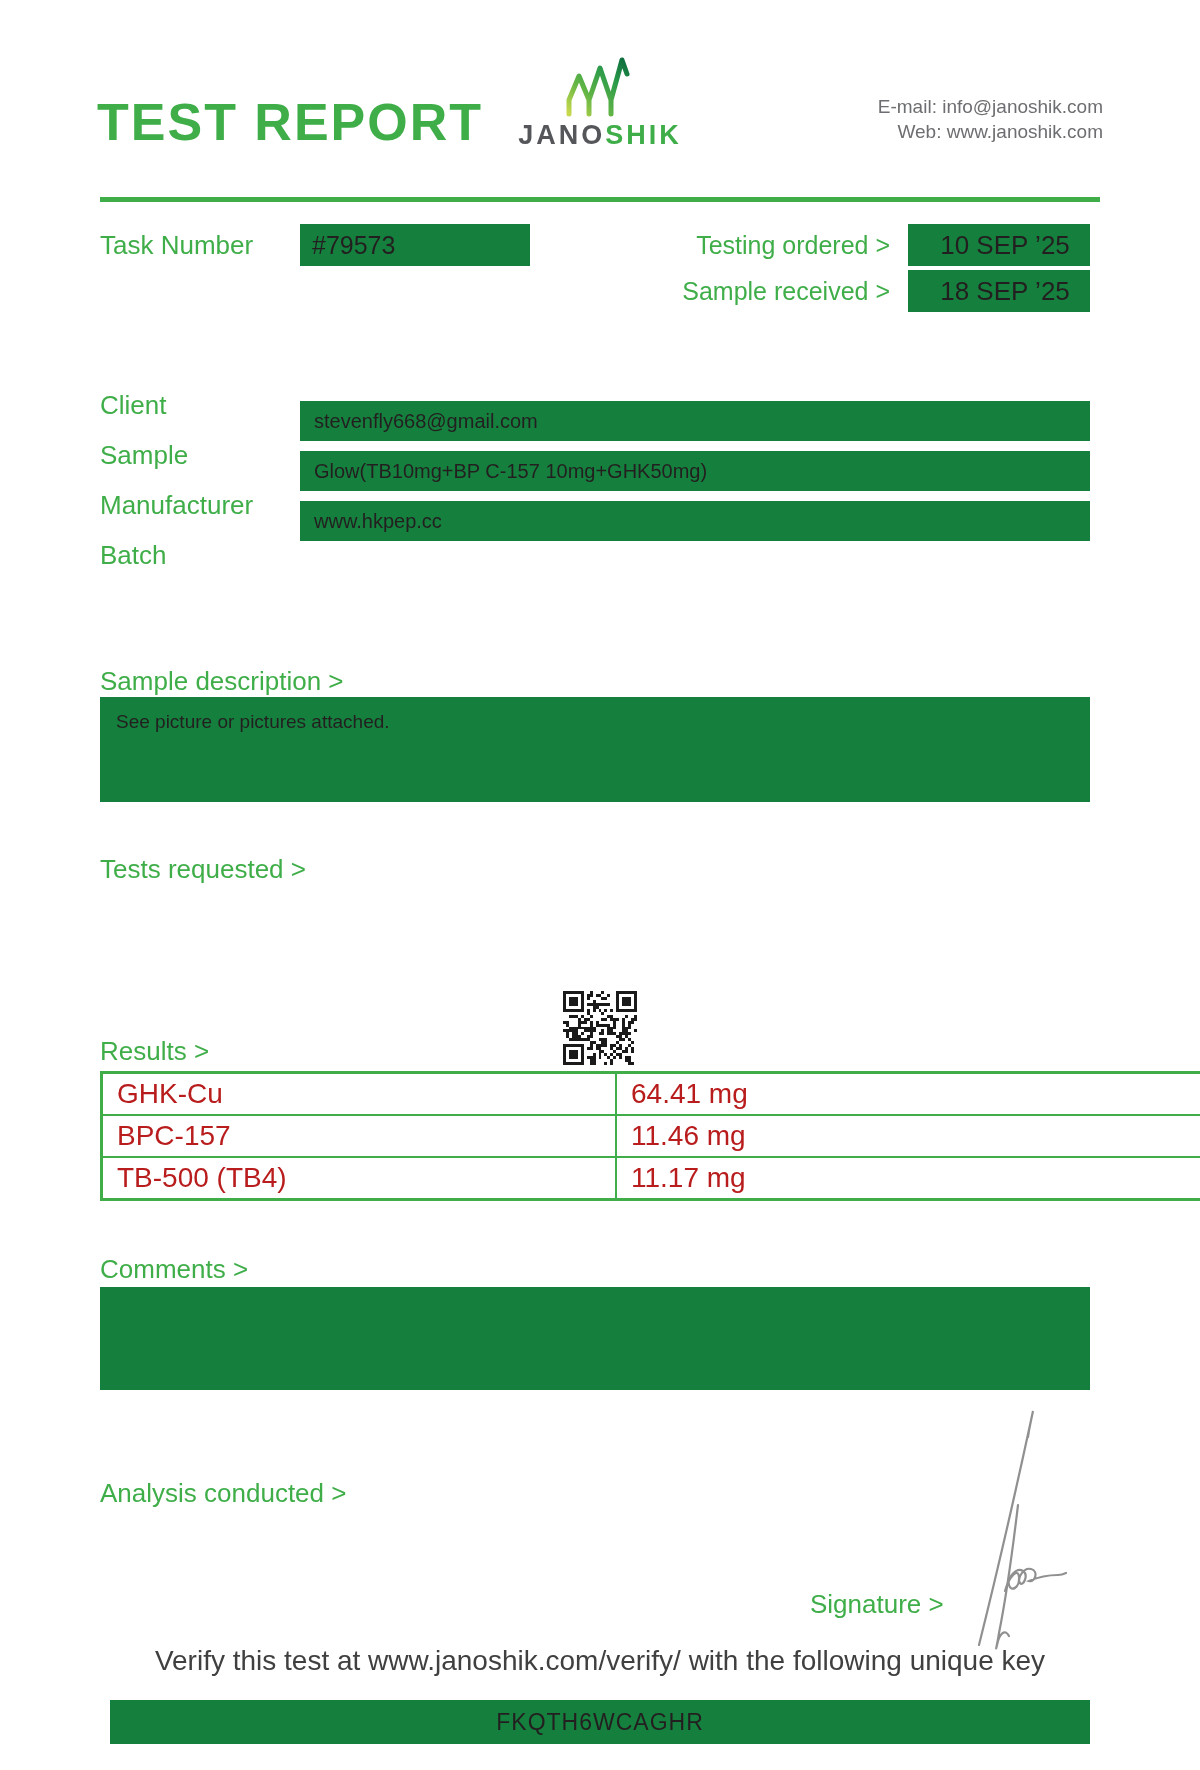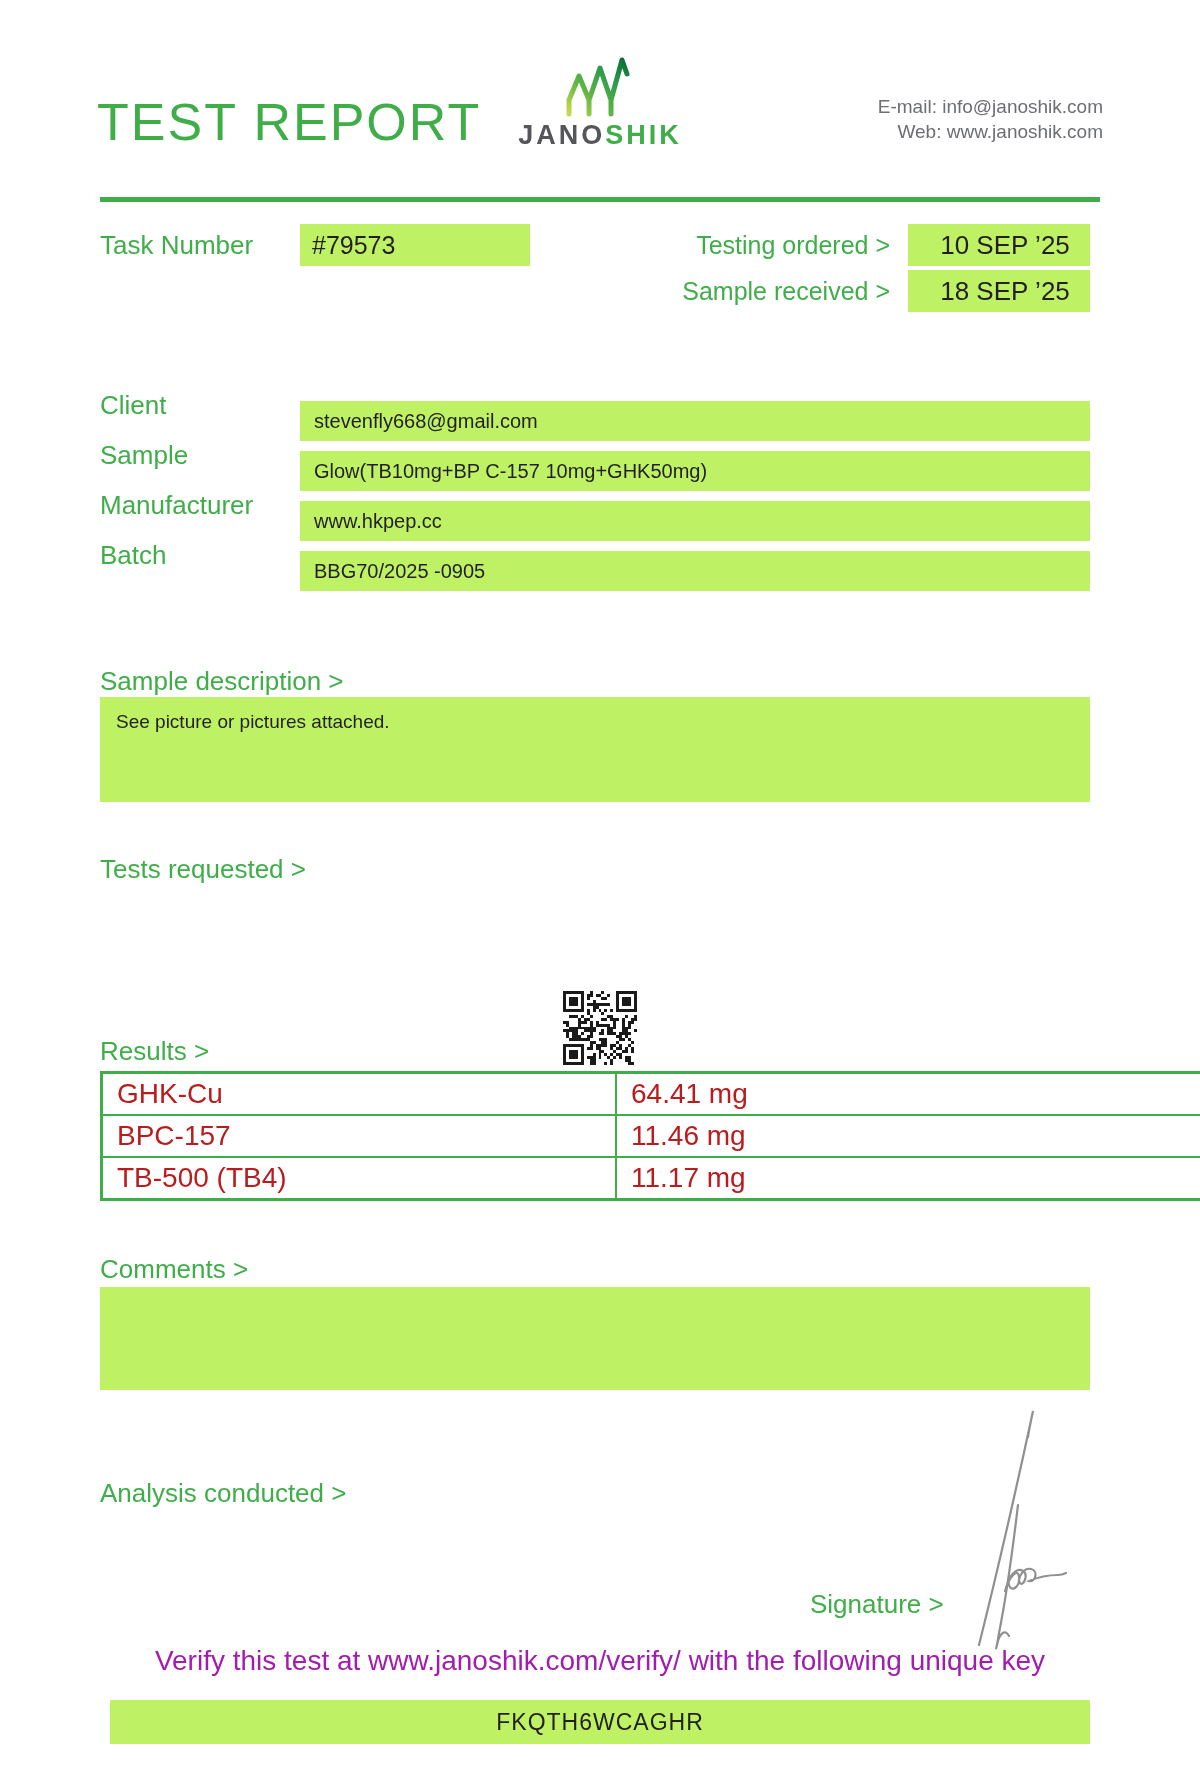--- a/index.html
+++ b/index.html
@@ -3,35 +3,35 @@
 <meta charset="utf-8">
 <style>
   html,body{margin:0;padding:0;background:#ffffff;}
   .page{
     position:relative;width:1200px;height:1770px;background:#ffffff;
     font-family:"Liberation Sans", sans-serif;color:#231f20;overflow:hidden;
   }
   
   .report-title{
     position:absolute;left:97px;top:92px;font-size:52px;letter-spacing:2px;
-    color:#3fae49;font-weight:400;white-space:nowrap;
+    color:#3fae49;font-weight:700;white-space:nowrap;
   }
   .logo{position:absolute;left:512px;top:52px;width:176px;text-align:center;}
   .logo-icon{display:block;margin:0 auto;}
   .logo-text{font-size:27px;font-weight:bold;letter-spacing:3px;margin-top:2px;white-space:nowrap;}
   .logo-text .jano{color:#55565a;}
   .logo-text .shik{color:#3fae49;}
   .contact{
     position:absolute;right:97px;top:94px;text-align:right;
     font-size:19px;line-height:25px;color:#6d6e71;
   }
   .rule{position:absolute;left:100px;top:197px;width:1000px;height:5px;background:#3fae49;}
   
   .green-label{color:#3fae49;font-size:26px;white-space:nowrap;}
-  .gbox{background:#bef264;}
+  .gbox{background:#15803d;}
   
   .task-label{position:absolute;left:100px;top:230px;}
   .task-box{position:absolute;left:300px;top:224px;width:230px;height:42px;
     font-size:25px;line-height:42px;padding-left:12px;box-sizing:border-box;}
   .date-row{position:absolute;height:42px;line-height:42px;}
   .date-row .lbl{position:absolute;right:200px;font-size:25px;}
   .date-row .val{position:absolute;right:0;width:182px;height:42px;box-sizing:border-box;
     font-size:26px;line-height:42px;padding-left:12px;text-align:center;}
   #date-row-0{top:224px;right:110px;width:500px;}
   #date-row-1{top:270px;right:110px;width:500px;}
@@ -55,21 +55,21 @@
   .results-table{border:3px solid #3fae49;}
   .results-table td.c1{width:498px;}
   .qr{position:absolute;left:563px;top:991px;width:74px;height:74px;}
   
   .analysis-label{position:absolute;left:100px;top:1478px;}
   .analysis-box{position:absolute;left:360px;top:1470px;width:240px;height:46px;
     font-size:30px;line-height:46px;text-align:center;}
   .signature-label{position:absolute;left:810px;top:1565px;margin-top:24px;}
   .signature-svg{position:absolute;left:950px;top:1395px;}
   .verify-line{position:absolute;left:0;top:1645px;width:1200px;text-align:center;
-    color:#a21caf;font-size:28px;white-space:nowrap;}
+    color:#404040;font-size:28px;white-space:nowrap;}
   .key-box{position:absolute;left:110px;top:1700px;width:980px;height:44px;
     font-size:23px;line-height:44px;text-align:center;letter-spacing:1px;}
 </style>
 </head>
 <body>
 
 <div class="page">
 
   <div class="report-title">TEST REPORT</div>
 
@@ -116,21 +116,20 @@
   <div class="field-row" style="top:435px">
     <span class="flbl green-label">Sample</span>
     <span class="fval gbox">Glow(TB10mg+BP C-157 10mg+GHK50mg)</span>
   </div>
   <div class="field-row" style="top:485px">
     <span class="flbl green-label">Manufacturer</span>
     <span class="fval gbox">www.hkpep.cc</span>
   </div>
   <div class="field-row" style="top:535px">
     <span class="flbl green-label">Batch</span>
-    <span class="fval gbox">BBG70/2025 -0905</span>
   </div>
 
   <div class="sec-head green-label" style="top:642px">Sample description &gt;</div>
   <div class="sec-box gbox" style="top:697px;height:105px">
     <span>See picture or pictures attached.</span>
   </div>
 
   <div class="sec-head green-label" style="top:830px">Tests requested &gt;</div>
 
   <div class="sec-head green-label" style="top:1012px">Results &gt;</div>

